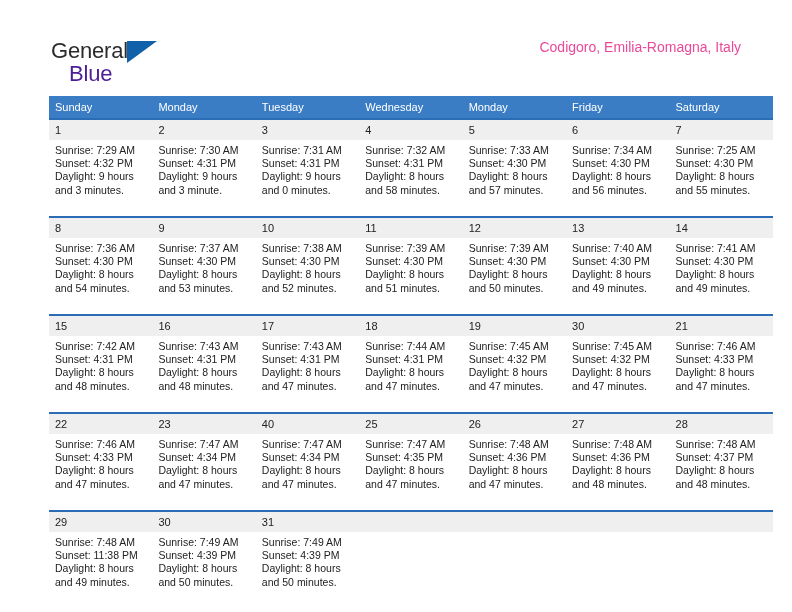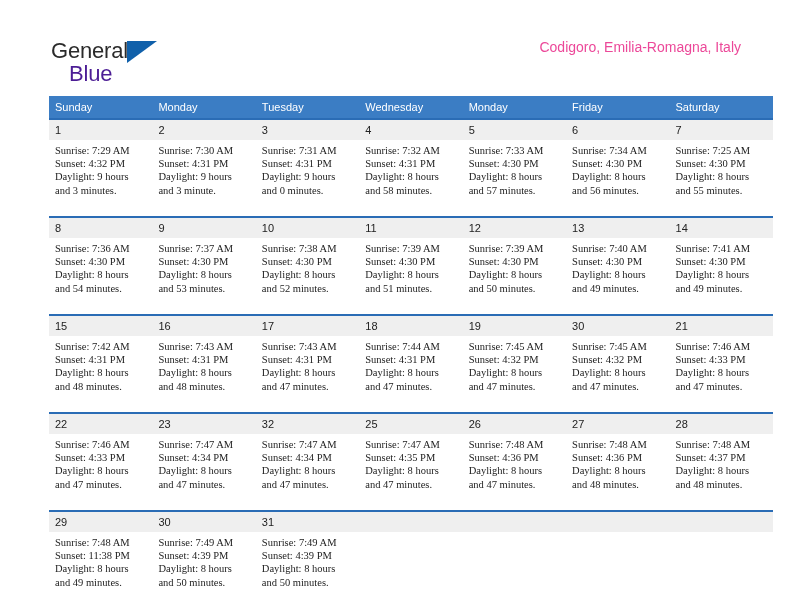--- a/index.html
+++ b/index.html
@@ -107,21 +107,20 @@
     padding: 4px 0 4px 6px;
     height: 20px;
     line-height: 12px;
   }
   .daynum.empty { color: transparent; }
   .details {
     padding: 4px 4px 0 6px;
     font-size: 10.5px;
     line-height: 13.2px;
     color: #222222;
-    font-family: Liberation Serif, serif;
   }
   .details div { white-space: nowrap; }
   .spacer-row td {
     height: 8px;
     border: none;
     background: #ffffff;
     padding: 0;
   }
 </style>
 </head>
@@ -373,21 +372,21 @@
           <td>
             <span class="daynum">23</span>
             <div class="details">
               <div>Sunrise: 7:47 AM</div>
               <div>Sunset: 4:34 PM</div>
               <div>Daylight: 8 hours</div>
               <div>and 47 minutes.</div>
             </div>
           </td>
           <td>
-            <span class="daynum">32</span>
+            <span class="daynum">40</span>
             <div class="details">
               <div>Sunrise: 7:47 AM</div>
               <div>Sunset: 4:34 PM</div>
               <div>Daylight: 8 hours</div>
               <div>and 47 minutes.</div>
             </div>
           </td>
           <td>
             <span class="daynum">25</span>
             <div class="details">

